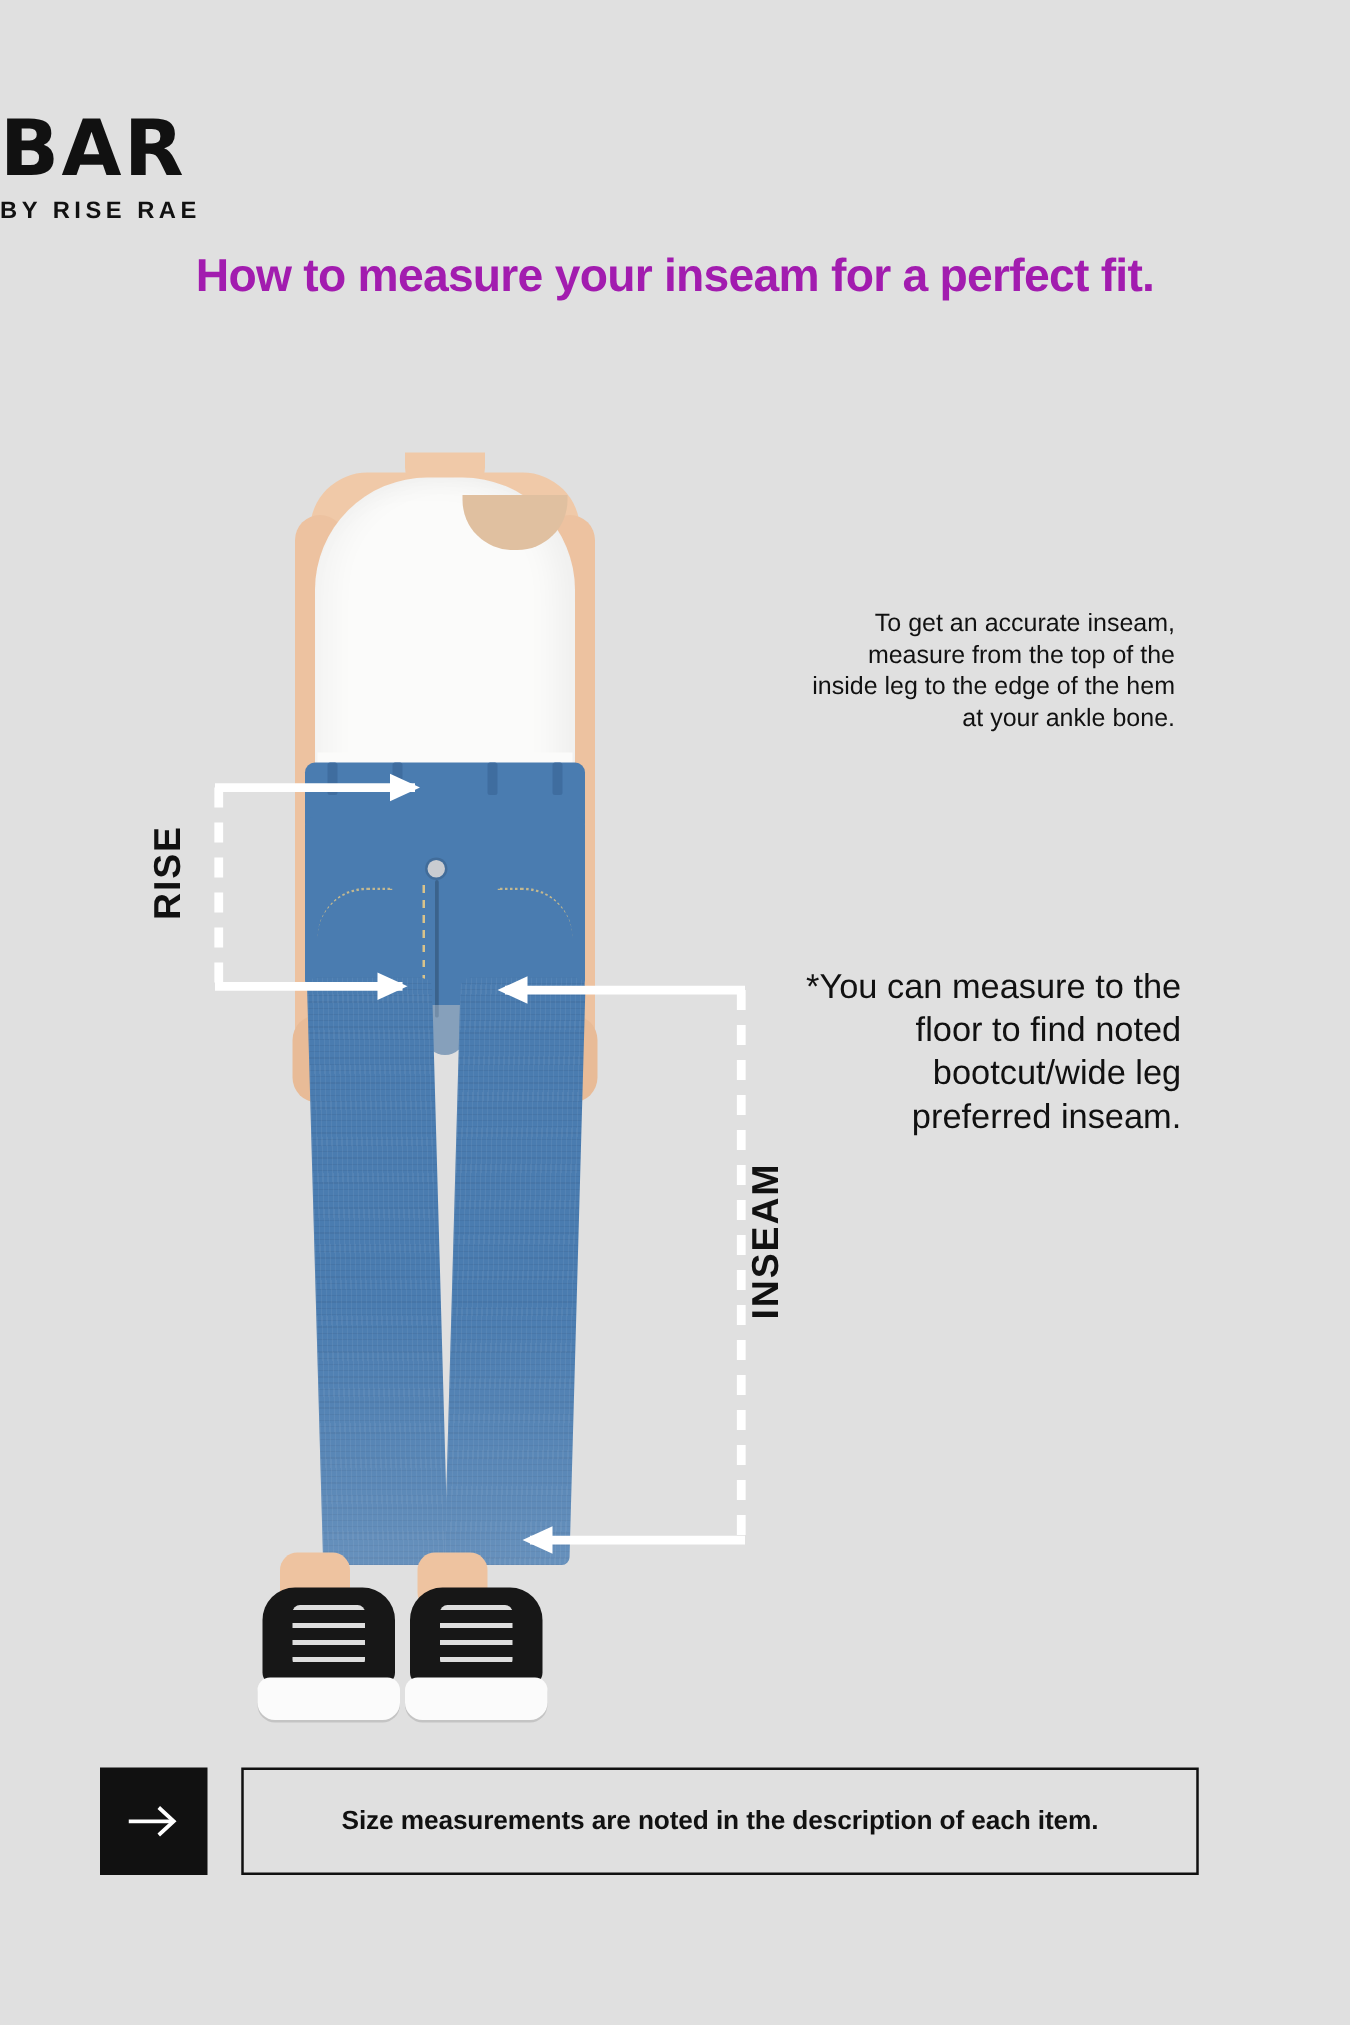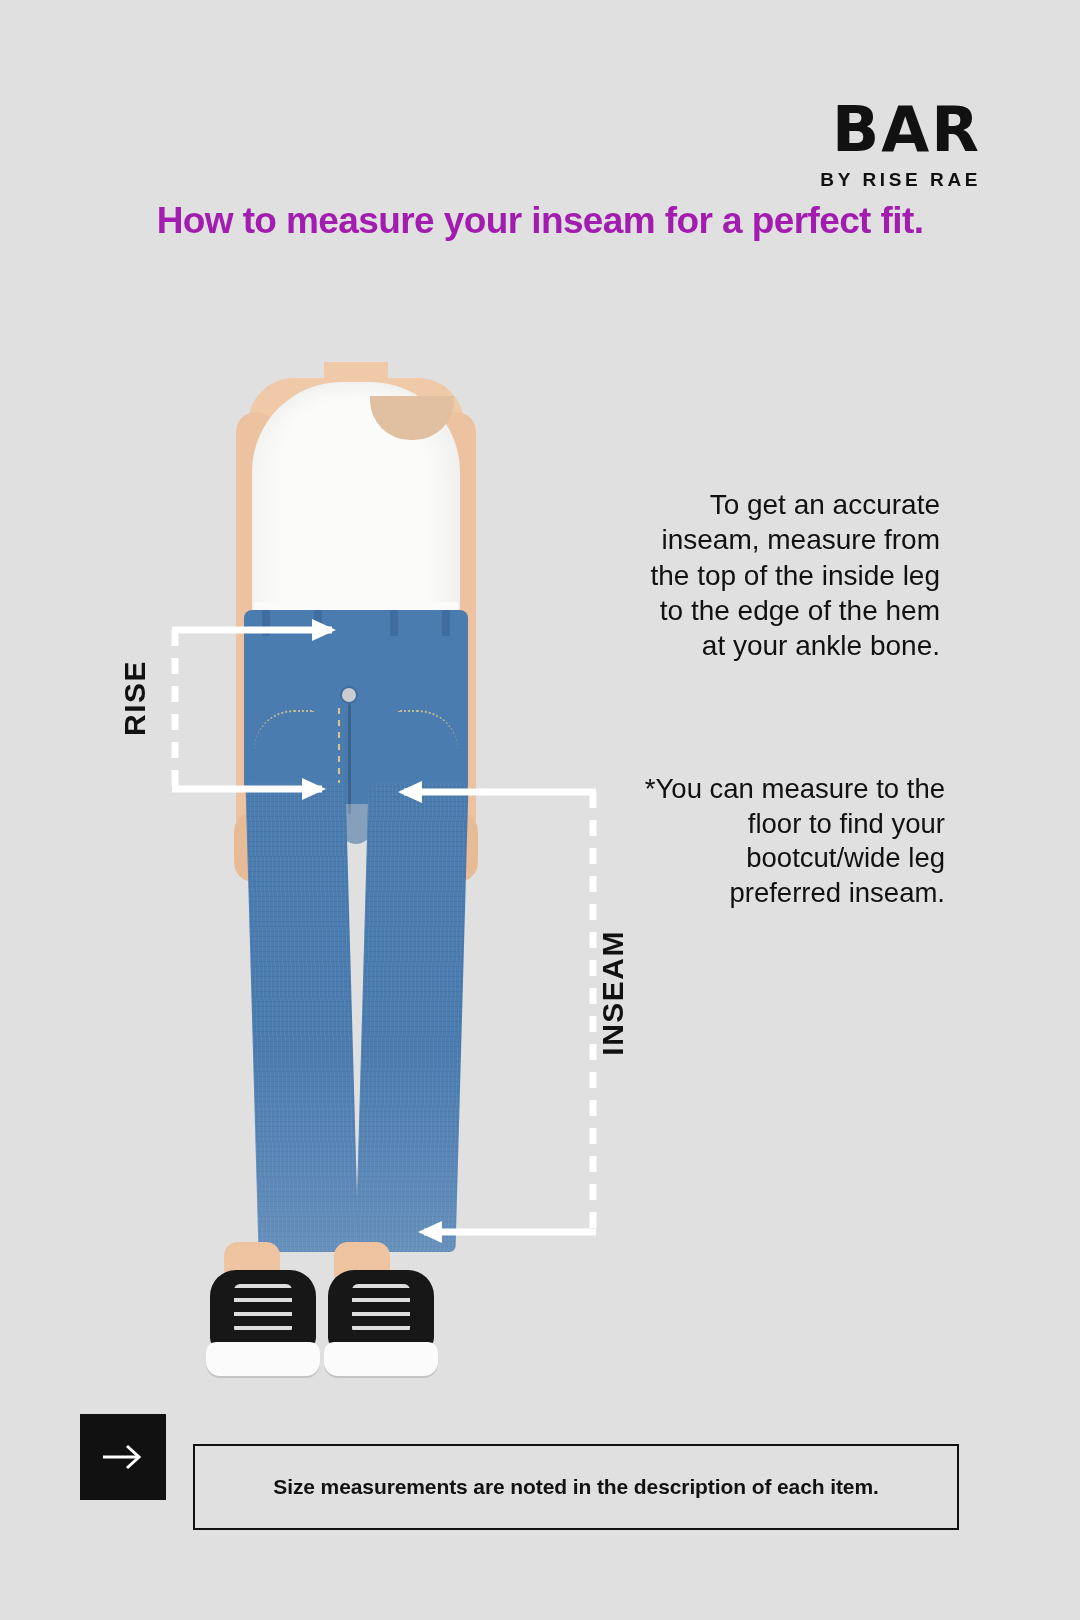--- a/index.html
+++ b/index.html
@@ -8,22 +8,22 @@
     background:#e0e0e0;
     font-family:"Liberation Sans", sans-serif;
     color:#111;
     overflow:hidden;
     position:relative;
   }
   .page{position:relative;width:1080px;height:1620px;}
 
   
   .logo-wrap{
-    position:absolute;top:99px;left:0;width:981px;
-    text-align:right;
+    position:absolute;top:88px;left:0;width:981px;
+    text-align:left;
   }
   .logo-mark{
     font-family:"DejaVu Sans", sans-serif;
     font-weight:700;
     font-size:62px;
     letter-spacing:2px;
     line-height:1;
     color:#111;
   }
   .logo-sub{
@@ -182,39 +182,38 @@
     position:absolute;
     left:596px;top:930px;
     font-size:30px;font-weight:700;letter-spacing:1.5px;
     writing-mode:vertical-rl;transform:rotate(180deg);
     color:#111;
   }
 
   
   .note-1{
     position:absolute;left:640px;top:487px;width:300px;
-    text-align:right;font-size:28px;line-height:1.26;color:#111;
+    text-align:right;font-size:20px;line-height:1.26;color:#111;
   }
   .note-2{
     position:absolute;left:630px;top:772px;width:315px;
     text-align:right;font-size:27.5px;line-height:1.26;color:#111;
   }
 
   
   .arrow-box{
     position:absolute;left:80px;top:1414px;width:86px;height:86px;
     background:#111;display:flex;align-items:center;justify-content:center;
   }
   .footer-box{
     position:absolute;left:193px;top:1414px;width:766px;height:86px;
     border:2px solid #111;
     display:flex;align-items:center;justify-content:center;
     box-sizing:border-box;
     background:transparent;
-    margin-top:30px;
   }
   .footer-text{
     font-size:21px;font-weight:700;color:#111;letter-spacing:-0.1px;
   }
 </style>
 </head>
 <body>
 
 <div class="page">
 
@@ -290,21 +289,21 @@
     <polygon points="398,792 422,781 422,803" fill="#ffffff"></polygon>
     <line x1="593" y1="792" x2="593" y2="1232" stroke="#ffffff" stroke-width="7" stroke-dasharray="16 12"></line>
     <line x1="596" y1="1232" x2="424" y2="1232" stroke="#ffffff" stroke-width="7"></line>
     <polygon points="418,1232 442,1221 442,1243" fill="#ffffff"></polygon>
   </svg>
 
   <div class="lbl-rise">RISE</div>
   <div class="lbl-inseam">INSEAM</div>
 
   <div class="note-1">To get an accurate inseam, measure from the top of the inside leg to the edge of the hem at your ankle bone.</div>
-  <div class="note-2">*You can measure to the floor to find your bootcut/wide leg preferred inseam.</div>
+  <div class="note-2">*You can measure to the floor to find noted bootcut/wide leg preferred inseam.</div>
 
   <div class="arrow-box">
     <svg width="44" height="30" viewBox="0 0 44 30" aria-hidden="true">
       <line x1="2" y1="15" x2="38" y2="15" stroke="#ffffff" stroke-width="3"></line>
       <polyline points="26,4 38,15 26,26" fill="none" stroke="#ffffff" stroke-width="3"></polyline>
     </svg>
   </div>
   <div class="footer-box">
     <span class="footer-text">Size measurements are noted in the description of each item.</span>
   </div>

